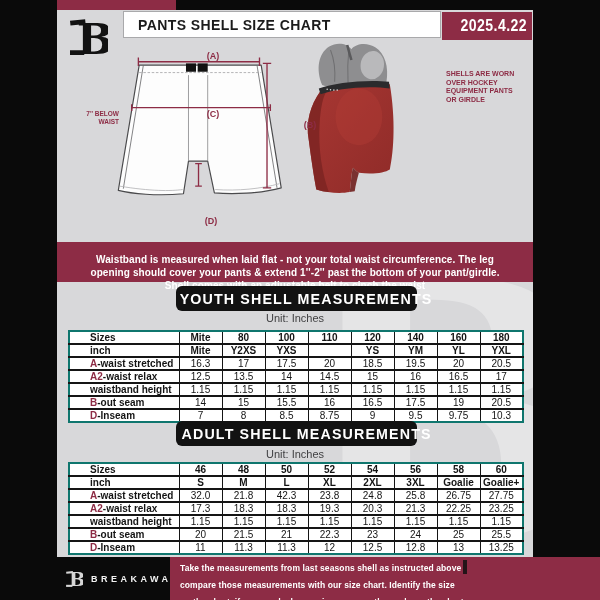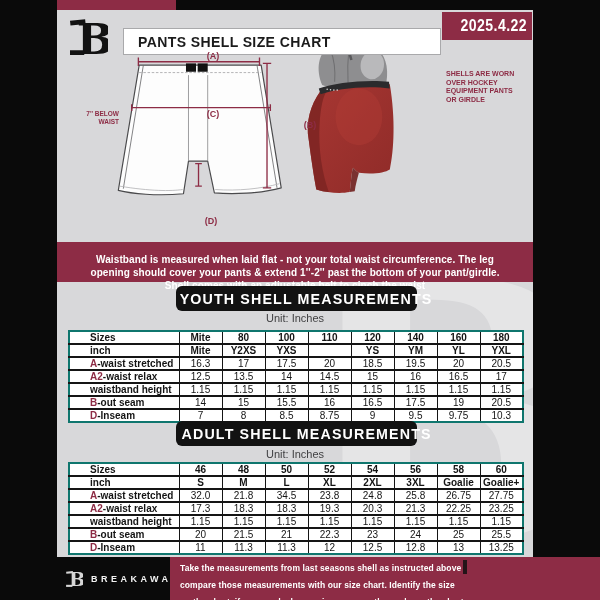--- a/index.html
+++ b/index.html
@@ -5,21 +5,21 @@
   :root{ --maroon:#8d2c45; --ink:#0a0a0a; --panel:#d8d8da; }
   *{margin:0;padding:0;box-sizing:border-box;}
   body{width:600px;height:600px;overflow:hidden;font-family:"Liberation Sans",sans-serif;background:#000;}
   .page{position:absolute;left:0;top:0;width:600px;height:600px;background:var(--ink);overflow:hidden;}
   .accent-strip{position:absolute;left:57px;top:0;width:119px;height:10px;background:var(--maroon);}
   .panel{position:absolute;left:57px;top:10px;width:476px;height:547px;background:var(--panel);overflow:hidden;}
   .watermark{position:absolute;left:235px;top:225px;font-family:"DejaVu Serif",serif;font-weight:bold;
     font-size:360px;line-height:1;color:rgba(255,255,255,.33);z-index:0;}
   
   .logo-hdr{position:absolute;left:13px;top:1px;width:38px;height:50px;z-index:2;}
-  .title-box{position:absolute;left:66px;top:18px;width:318px;height:27px;background:#fff;border:1px solid #a9a9ab;
+  .title-box{position:absolute;left:66px;top:1px;width:318px;height:27px;background:#fff;border:1px solid #a9a9ab;
     display:flex;align-items:center;padding-left:14px;z-index:2;}
   .title-box span{font-size:14px;font-weight:bold;color:#1b1b1b;letter-spacing:.4px;}
   .date-box{position:absolute;left:385px;top:2px;width:90px;height:28px;background:var(--maroon);
     display:flex;align-items:center;justify-content:flex-end;z-index:2;}
   .date-box span{font-size:16px;font-weight:bold;color:#fff;letter-spacing:.5px;transform:scaleX(.88);}
   
   .diagram-svg{position:absolute;left:0;top:30px;z-index:1;}
   .mlabel{position:absolute;width:34px;text-align:center;font-size:9px;font-weight:bold;color:var(--maroon);z-index:2;}
   .lbl-a{left:139px;top:41px;} .lbl-c{left:139px;top:99px;} .lbl-b{left:236px;top:110px;} .lbl-d{left:137px;top:206px;}
   .waist-note{position:absolute;left:18px;top:100px;width:44px;text-align:right;font-size:6.5px;line-height:8px;
@@ -282,21 +282,21 @@
             <td>XL</td>
             <td>2XL</td>
             <td>3XL</td>
             <td>Goalie</td>
             <td>Goalie+</td>
           </tr>
           <tr>
             <td class="lbl"><span class="pfx">A</span>-waist stretched</td>
             <td>32.0</td>
             <td>21.8</td>
-            <td>34.5</td>
+            <td>42.3</td>
             <td>23.8</td>
             <td>24.8</td>
             <td>25.8</td>
             <td>26.75</td>
             <td>27.75</td>
           </tr>
           <tr>
             <td class="lbl"><span class="pfx">A2</span>-waist relax</td>
             <td>17.3</td>
             <td>18.3</td>

